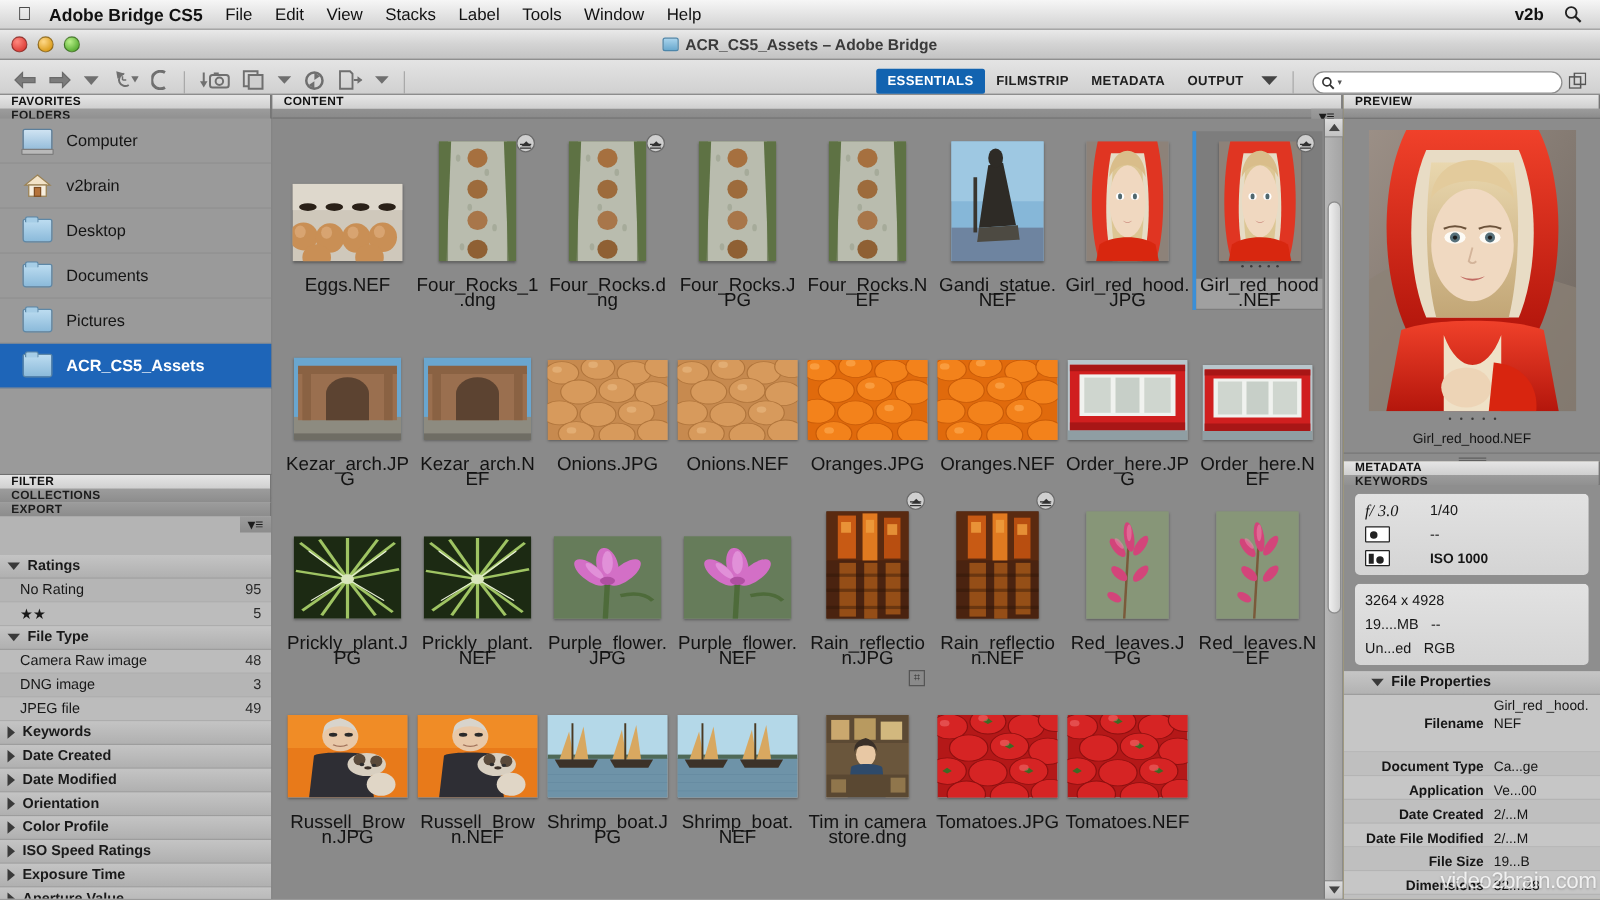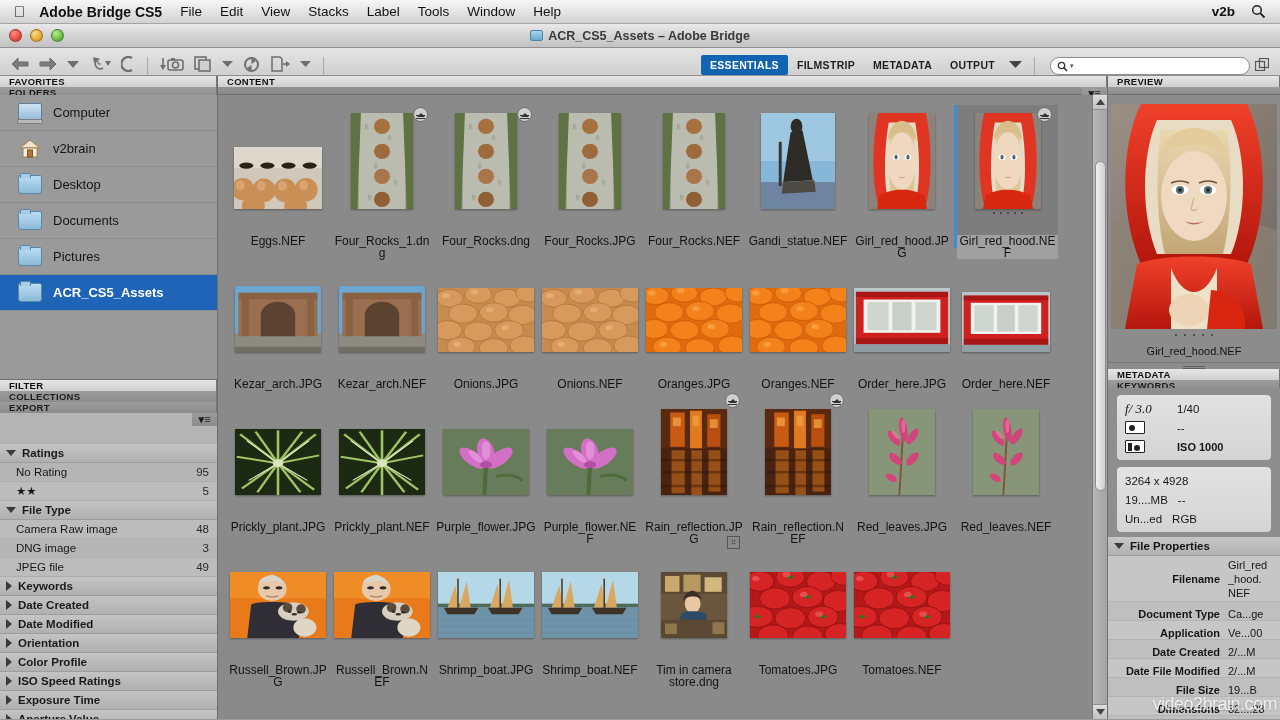--- a/index.html
+++ b/index.html
@@ -167,21 +167,21 @@
   .badge .b2 { position: absolute; bottom: 2px; width: 9px; height: 1.5px; background: #333; }
   .badge .b3 { position: absolute; bottom: 5px; width: 9px; height: 1.5px; background: #333; }
   .crop-badge {
     position: absolute; top: -2px; right: 6px; width: 13px; height: 13px;
     border: 1px solid #555; color: #333; font-size: 9px;
     display: flex; align-items: center; justify-content: center;
   }
   .rating { height: 9px; display: flex; justify-content: center; gap: 5px; margin-top: 3px; }
   .rating i { width: 2px; height: 2px; background: #3a3a3a; border-radius: 50%; display: block; }
   .cap {
-    margin-top: 14px; text-align: center; font-size: 12px; line-height: 12px;
+    margin-top: 2px; text-align: center; font-size: 15px; line-height: 12px;
     color: #131313; padding: 0 2px; word-break: break-word;
   }
   .cell.selected .cap { background: #a0a0a0; }
 
   
   .vscroll {
     position: absolute; top: 0; right: 0; width: 15px; height: 100%;
     background: linear-gradient(90deg,#b6b6b6,#a4a4a4); border-left: 1px solid #7a7a7a;
   }
   .vscroll .arrow-up, .vscroll .arrow-dn {
@@ -190,21 +190,21 @@
     display: flex; align-items: center; justify-content: center;
   }
   .vscroll .arrow-up { top: 0; }
   .vscroll .arrow-dn { bottom: 0; border-bottom: none; border-top: 1px solid #8f8f8f; }
   .vscroll .thumbbar {
     position: absolute; left: 2px; width: 11px; border-radius: 6px;
     background: linear-gradient(90deg,#f0f0f0,#cfcfcf); border: 1px solid #8d8d8d;
   }
 
   
-  #right { width: 172px; height: 100%; background: #fde047; display: flex; flex-direction: column; }
+  #right { width: 205px; height: 100%; background: #fde047; display: flex; flex-direction: column; }
   #preview-pane { height: 293px; background: #8c8c8c; display: flex; flex-direction: column; }
   .preview-img-wrap { flex: 1; display: flex; align-items: center; justify-content: center; padding: 4px 0 0 0; }
   .preview-caption { text-align: center; font-size: 11px; color: #141414; padding: 2px 0 5px 0; }
   .preview-rating { height: 9px; display: flex; justify-content: center; gap: 7px; }
   .preview-rating i { width: 2px; height: 2px; background: #3a3a3a; border-radius: 50%; }
   .grabber { height: 7px; display: flex; align-items: center; justify-content: center;
              background: #8c8c8c; border-top: 1px solid #777; }
   .grabber span { display: block; width: 22px; height: 1px; background: #5f5f5f; box-shadow: 0 2px 0 #5f5f5f; }
 
   #meta-pane { flex: 1; background: #b4b4b4; display: flex; flex-direction: column; overflow: hidden; }
@@ -219,21 +219,21 @@
   .mrow .v { }
   .fstop { font-style: italic; font-family: "Liberation Serif", serif; font-size: 13px; }
   .ic-meter { width: 20px; height: 13px; border: 1.5px solid #222; border-radius: 1px; position: relative; background:#fff;}
   .ic-meter::before { content:""; position:absolute; left:3px; top:3px; width:6px; height:6px; border-radius:50%; background:#222; }
   .ic-cam { width: 20px; height: 13px; border: 1.5px solid #222; border-radius: 1px; position: relative; background:#fff;}
   .ic-cam::before { content:""; position:absolute; left:2px; top:2px; width:4px; height:8px; background:#222; }
   .ic-cam::after { content:""; position:absolute; right:4px; top:3.5px; width:6px; height:6px; border-radius:50%; background:#222; }
   .iso { font-weight: bold; font-size: 11px; }
 
   .meta-section {
-    height: 19px; display: flex; align-items: center; gap: 6px; padding-left: 6px;
+    height: 19px; display: flex; align-items: center; gap: 6px; padding-left: 22px;
     font-size: 11.5px; font-weight: bold; color: #161616;
     background: linear-gradient(180deg,#c6c6c6,#b2b2b2); border-bottom: 1px solid #9d9d9d;
   }
   .meta-rows { background: #c2c2c2; overflow: hidden; flex: 1; position: relative; }
   .meta-row {
     display: flex; font-size: 11px; color: #161616; border-bottom: 1px solid #b4b4b4;
     min-height: 19px; align-items: flex-end; background: #c6c6c6;
   }
   .meta-row:nth-child(even) { background: #bfbfbf; }
   .meta-row .mk { width: 118px; text-align: right; font-weight: bold; padding-right: 6px; }

